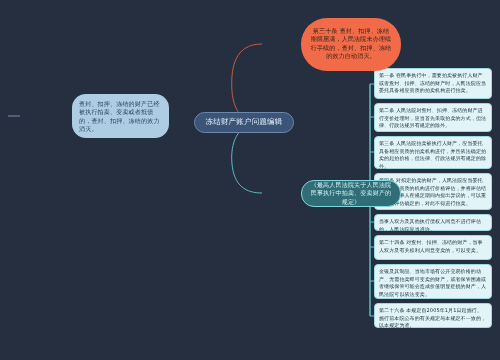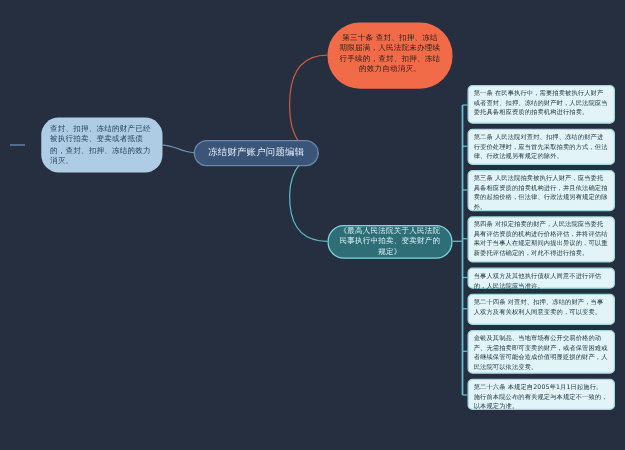--- a/index.html
+++ b/index.html
@@ -29,20 +29,21 @@
     height: 360px;
     pointer-events: none;
   }
   .node {
     position: absolute;
     box-sizing: border-box;
     border-radius: 18px;
     text-align: center;
     line-height: 1.38;
     letter-spacing: 0.2px;
+    margin-left: 39px;
   }
   
   #root-node {
     left: 155px;
     top: 112px;
     width: 100px;
     height: 21px;
     border-radius: 11px;
     background: #3b5578;
     border: 1px solid #6d87ad;

